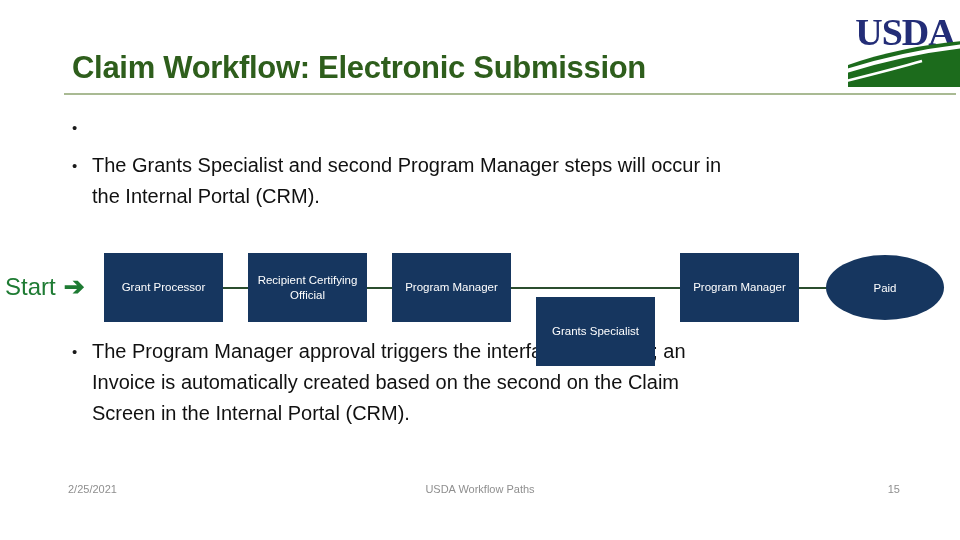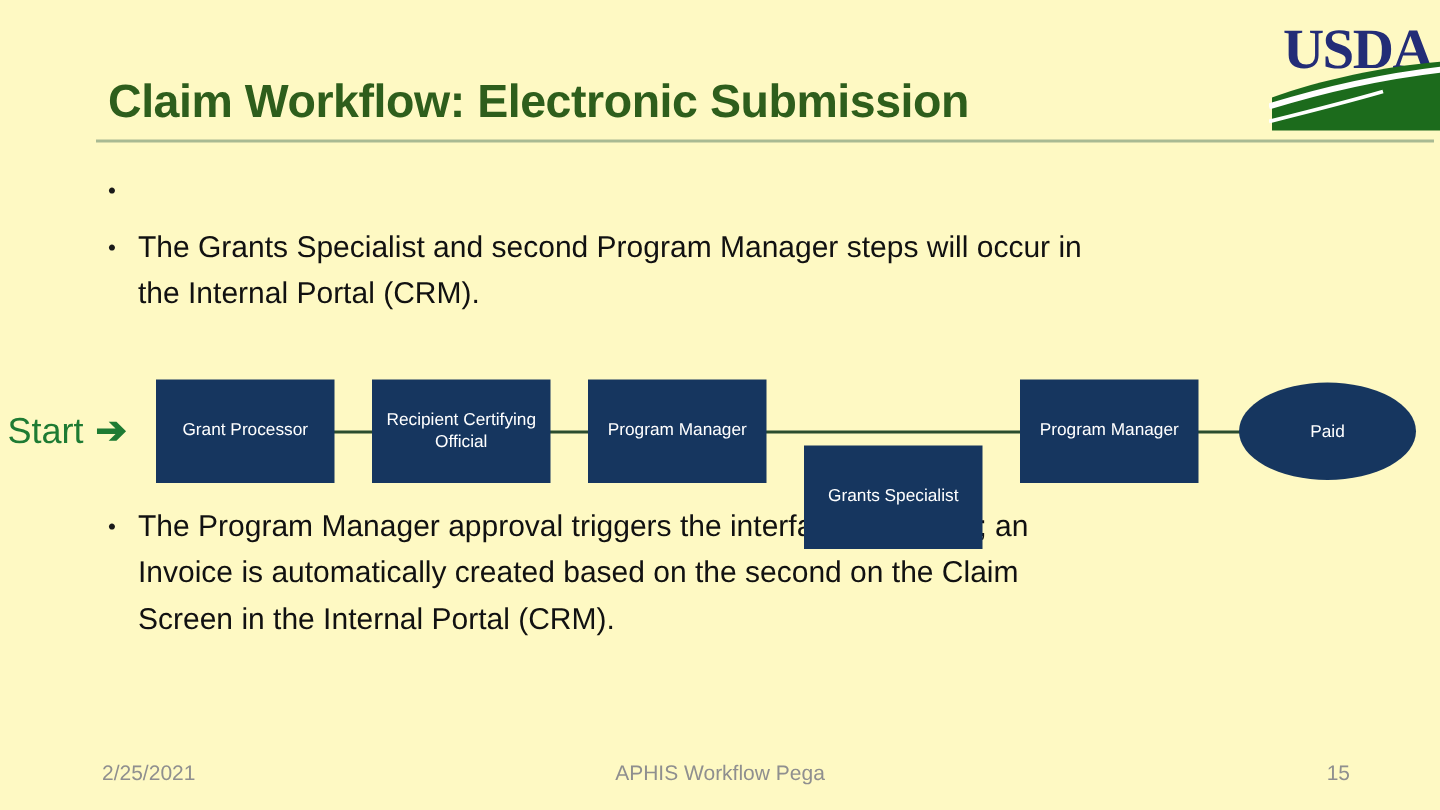--- a/index.html
+++ b/index.html
@@ -1,17 +1,17 @@
 <!DOCTYPE html>
 <html><head>
 <meta charset="utf-8">
 <style>
   html,body{margin:0;padding:0;background:#e8e8e8;}
   .slide{
-    position:relative;width:960px;height:540px;background:#fef9c3;overflow:hidden;
+    position:relative;width:960px;height:540px;background:#ffffff;overflow:hidden;
     font-family:"Liberation Sans", sans-serif;color:#1a1a1a;margin:0 auto;
   }
   
   .title{
     position:absolute;left:72px;top:50px;font-size:31px;font-weight:bold;
     color:#2e5e1c;letter-spacing:-0.3px;white-space:nowrap;
   }
   .title-rule{
     position:absolute;left:64px;top:93px;width:892px;height:2px;background:#a9ba93;
   }
@@ -46,21 +46,21 @@
   .flow-box.b2{left:248px;}
   .flow-box.b3{left:392px;}
   .flow-box.b4{left:536px;margin-top:44px;}
   .flow-box.b5{left:680px;}
   .flow-end{
     position:absolute;left:826px;top:255px;width:118px;height:65px;background:#16365f;z-index:2;
     border-radius:50%;display:flex;align-items:center;justify-content:center;
     color:#ffffff;font-size:11.5px;
   }
   
-  .footer-item{position:absolute;top:483px;font-size:14px;color:#8f8f8f;margin-top:24px;}
+  .footer-item{position:absolute;top:483px;font-size:11px;color:#8f8f8f;}
   .footer-date{left:68px;}
   .footer-center{left:50%;transform:translateX(-50%);}
   .footer-page{right:60px;}
 </style>
 </head>
 <body>
 
 <div class="slide">
 
   <div class="title">Claim Workflow: Electronic Submission</div>
@@ -102,16 +102,16 @@
   <div class="bullets bottom">
     <div class="bullet">
       <span class="dot">•</span>
       <span class="txt">The Program Manager approval triggers the interface with ECC; an
 Invoice is automatically created based on the second on the Claim
 Screen in the Internal Portal (CRM).</span>
     </div>
   </div>
 
   <div class="footer-item footer-date">2/25/2021</div>
-  <div class="footer-item footer-center">APHIS Workflow Pega</div>
+  <div class="footer-item footer-center">USDA Workflow Paths</div>
   <div class="footer-item footer-page">15</div>
 
 </div>
 
 </body></html>

